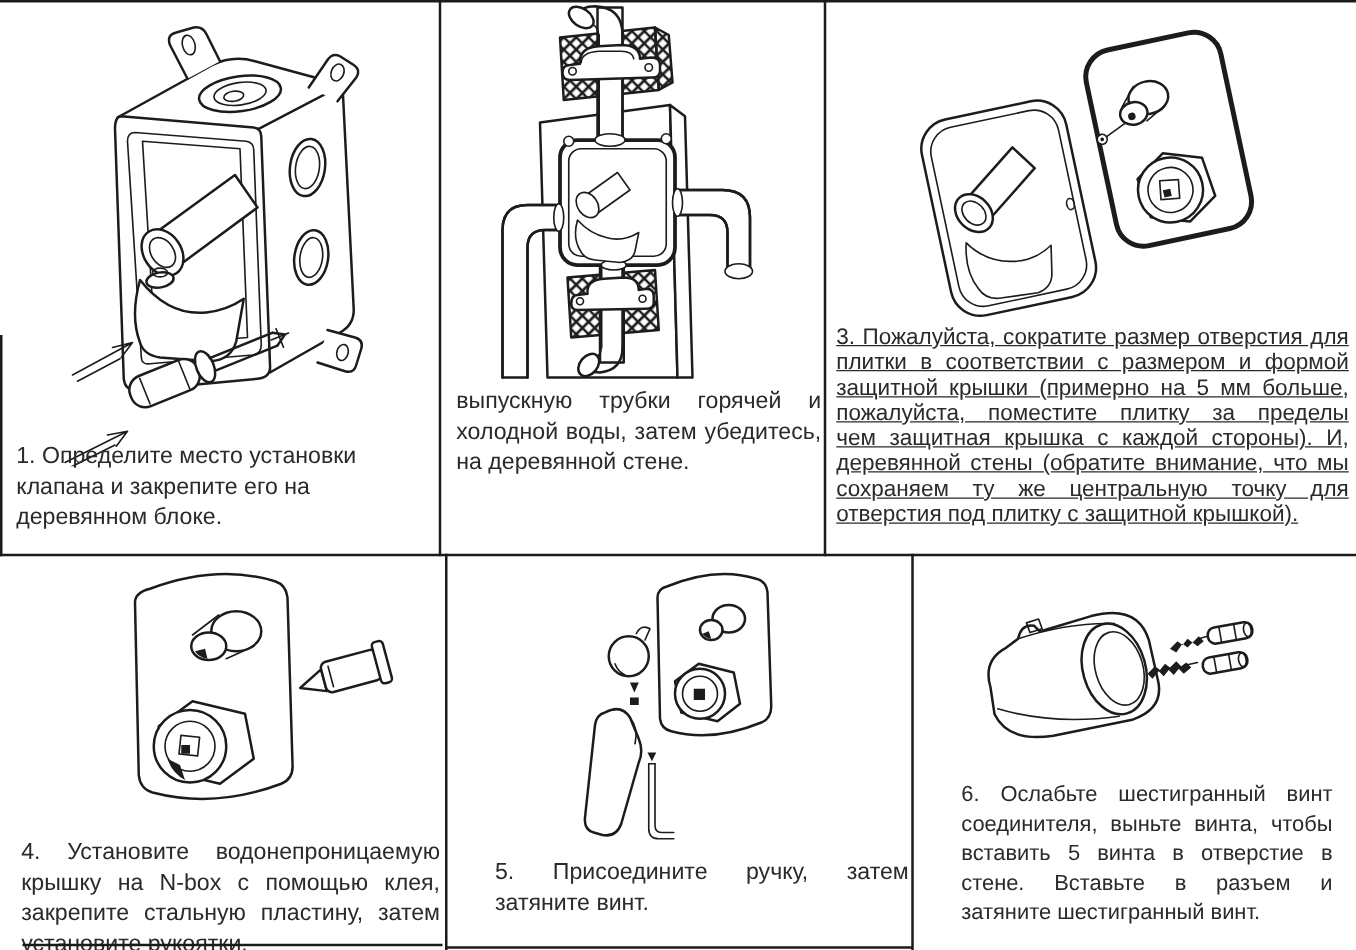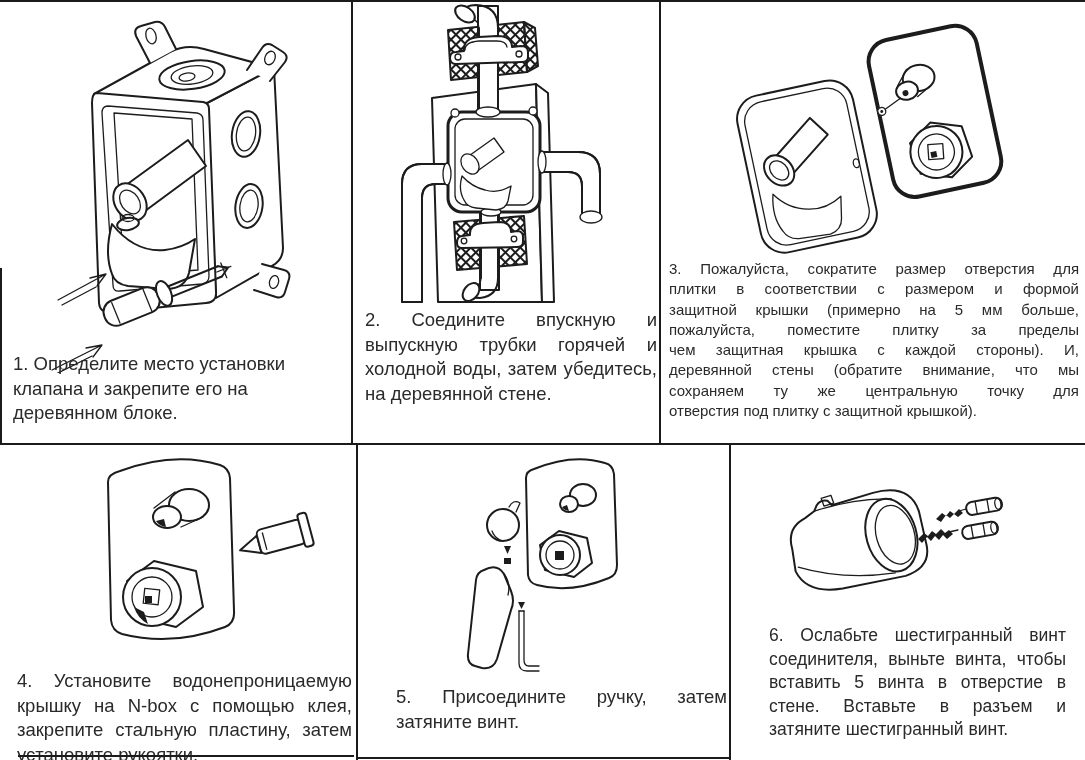--- a/index.html
+++ b/index.html
@@ -5,21 +5,21 @@
   html,body{margin:0;padding:0;background:#fff;}
   #sheet{position:relative;width:1085px;height:760px;background:#fff;overflow:hidden;
          font-family:"Liberation Sans","DejaVu Sans",sans-serif;color:#2a2a2a;}
   .panel{position:absolute;}
   .figure{position:absolute;}
   .caption{position:absolute;}
   .caption div{white-space:normal;}
   .jl{text-align:justify;text-align-last:justify;}
   .nl{text-align:left;}
   .cap-a{font-size:18.5px;line-height:24.5px;}
-  .cap-b{font-size:15px;line-height:20.3px;}
+  .cap-b{font-size:18px;line-height:20.3px;text-decoration:underline;}
   .cap-c{font-size:17.5px;line-height:23.5px;}
   .gline{position:absolute;background:#1b1b1b;}
   
   #p1{left:0;top:8px;width:288px;height:443px;}
   #p2{left:352px;top:0;width:308px;height:443px;}
   #p3{left:660px;top:0;width:425px;height:443px;}
   #p4{left:4px;top:443px;width:357px;height:375px;padding-left:20px;}
   #p5{left:371px;top:443px;width:373px;height:338px;padding-left:8px;}
   #p6{left:730px;top:443px;width:355px;height:317px;}
   #p1 .caption{left:13px;top:344px;width:326px;}
@@ -166,21 +166,20 @@
       <path d="M96,184 L84,184 Q70,184 70,198 L70,302"></path>
       <ellipse class="wf thin" cx="95" cy="174" rx="4" ry="11"></ellipse>
 
       <path class="wf" d="M188,152 L226,152 Q248,152 248,174 L248,216 L230,216 L230,186 Q230,172 216,172 L188,172 Z" stroke="none"></path>
       <path d="M188,152 L226,152 Q248,152 248,174 L248,214"></path>
       <path d="M188,172 L216,172 Q230,172 230,186 L230,214"></path>
       <ellipse class="wf thin" cx="239" cy="217" rx="11" ry="6"></ellipse>
       <ellipse class="wf thin" cx="190" cy="162" rx="4" ry="11"></ellipse>
     </svg>
     <div class="caption cap-a">
-      <div class="jl">2. Соедините впускную и</div>
       <div class="jl">выпускную трубки горячей и</div>
       <div class="jl">холодной воды, затем убедитесь,</div>
       <div class="nl">на деревянной стене.</div>
     </div>
   </div>
 
   <div class="panel" id="p3">
     <svg class="figure" style="left:0;top:2px" width="425" height="256" viewBox="0 0 425 256">
 
       <g transform="rotate(-12 145 165)">

